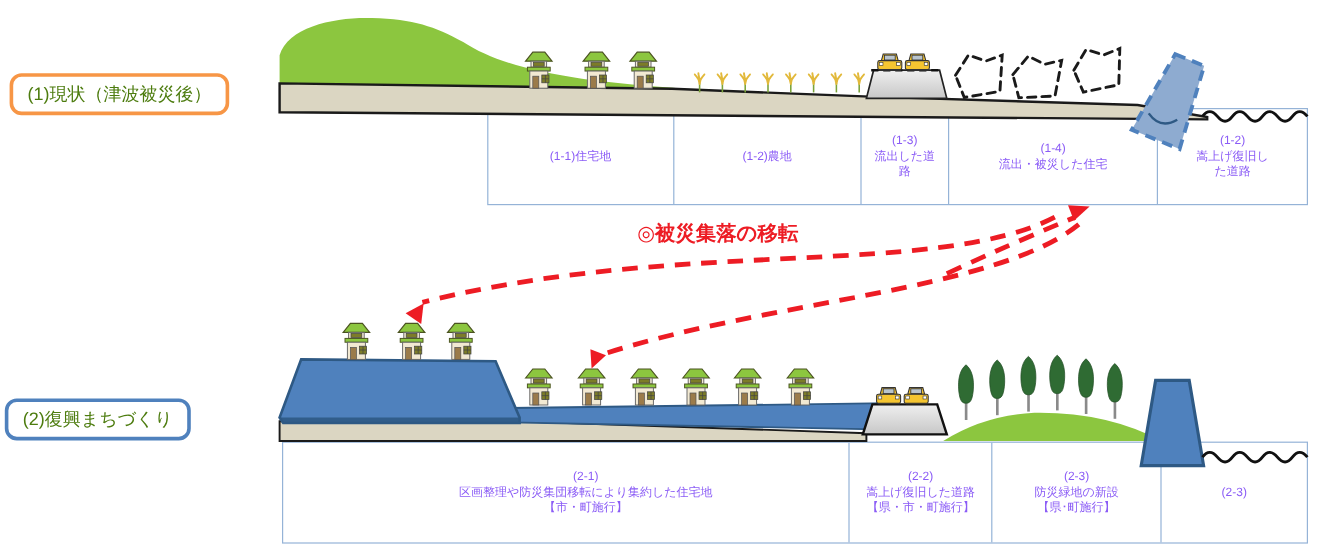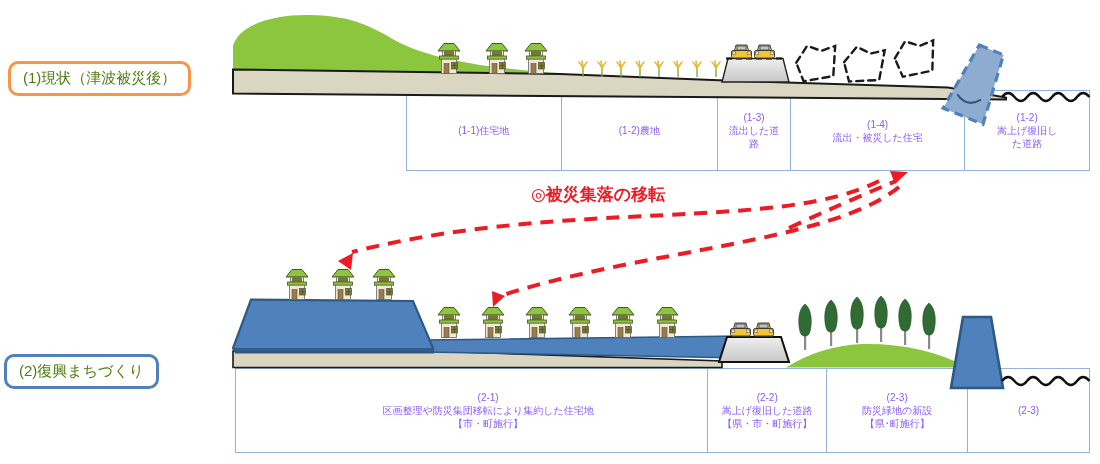--- a/index.html
+++ b/index.html
@@ -6,21 +6,21 @@
   #stage{
     position:relative;width:1100px;height:464px;overflow:hidden;background:#fff;
     font-family:"Liberation Sans","DejaVu Sans",sans-serif;
   }
   #diagram-svg{position:absolute;left:0;top:0;z-index:2;pointer-events:none;}
   .stage-label{
     position:absolute;z-index:3;background:#fff;border-radius:10px;
     padding:5px 12px;font-size:15px;color:#4d7c0f;white-space:nowrap;
   }
   #stage1-label{left:8px;top:61px;border:3px solid var(--c-accent_orange,#F79646);}
-  #stage2-label{left:4px;top:354px;border:3px solid var(--c-accent_blue,#4F81BD);}
+  #stage2-label{left:4px;top:332px;border:3px solid var(--c-accent_blue,#4F81BD);}
   .row{
     position:absolute;z-index:1;display:flex;background:#fff;box-sizing:border-box;
     border:1.5px solid var(--c-cell_border,#95B3D7);
   }
   #row1{left:406px;top:90px;width:684px;height:81px;}
   #row2{left:235px;top:368px;width:855px;height:85px;padding-left:33px;}
   .cell{
     display:flex;align-items:center;justify-content:center;box-sizing:border-box;
     border-left:1.5px solid var(--c-cell_border,#95B3D7);
     font-size:10px;line-height:1.3;color:#8b5cf6;text-align:center;

